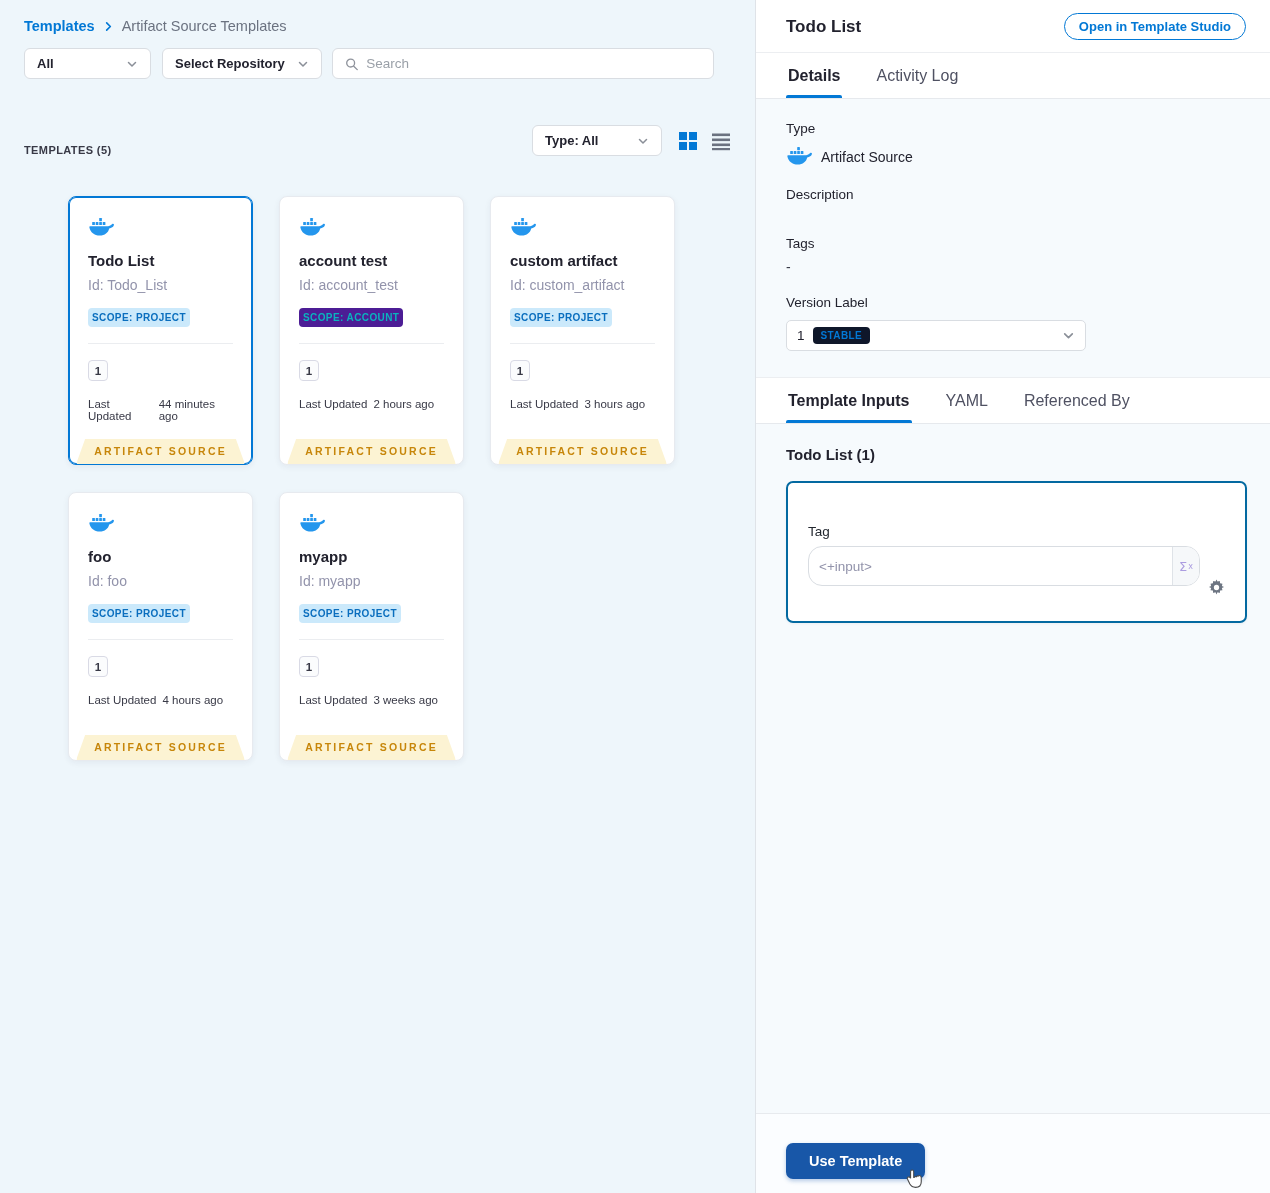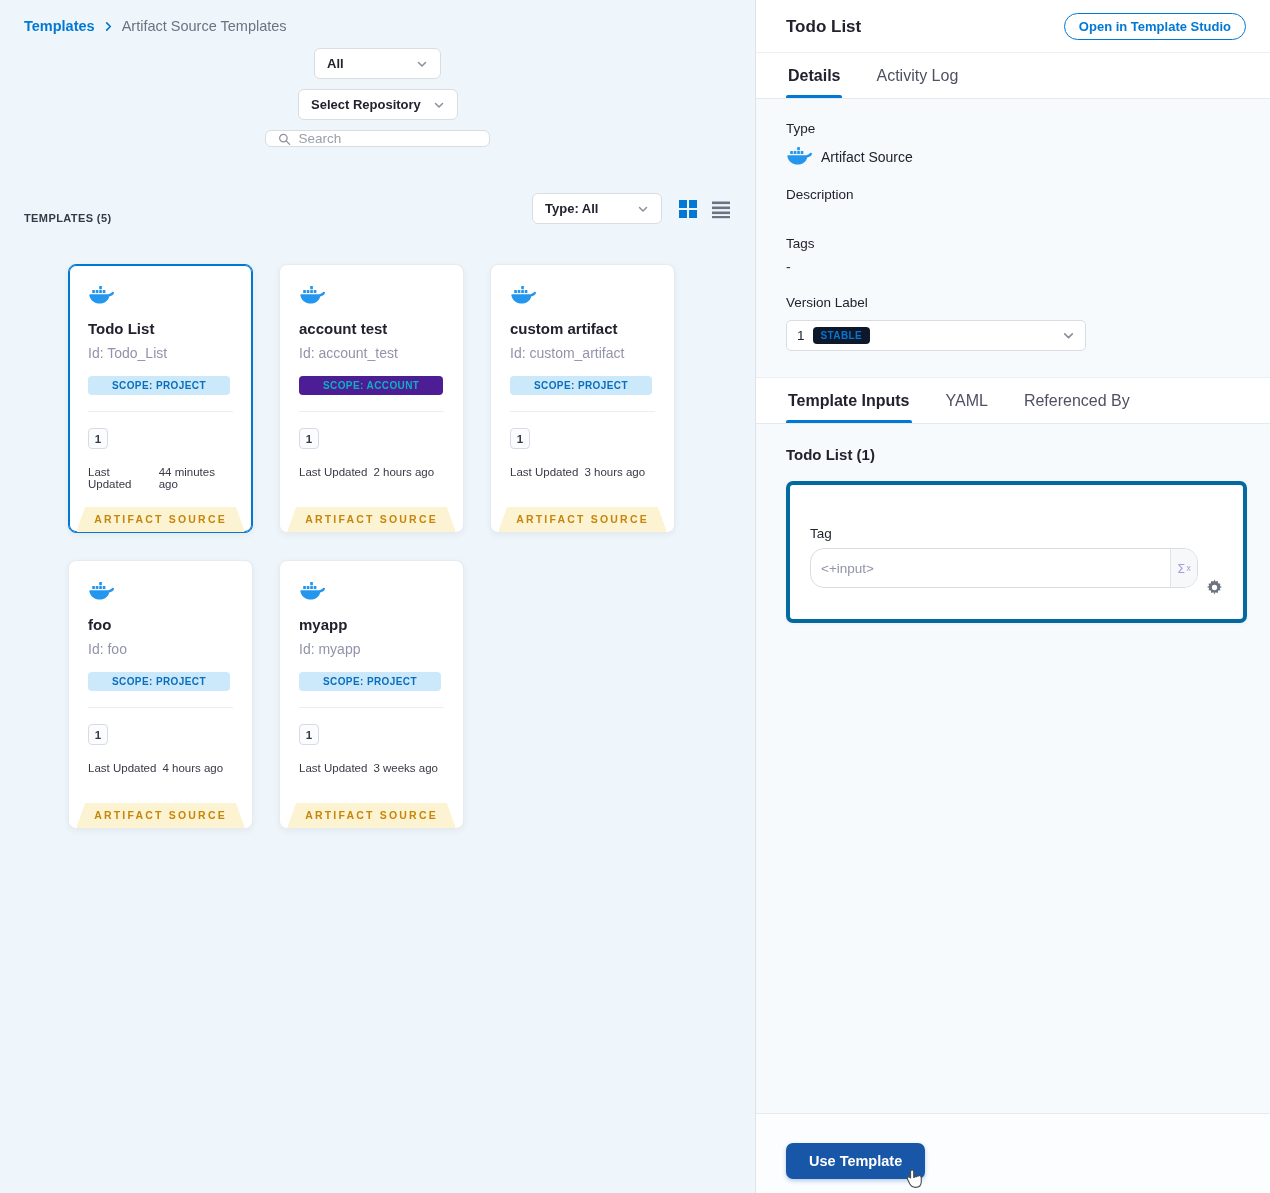--- a/index.html
+++ b/index.html
@@ -7,21 +7,21 @@
   body { font-family:"Liberation Sans","DejaVu Sans",sans-serif; color:#1c1c28; }
   #page { position:relative; width:1270px; height:1193px; display:flex; overflow:hidden; background:#eef6fb; }
 
   
   .left-panel { width:755px; height:100%; background:#eef6fb; padding:18px 24px; }
   .breadcrumb { display:flex; align-items:center; gap:8px; font-size:14.5px; }
   .breadcrumb .crumb-link { color:#0278d5; font-weight:600; cursor:pointer; }
   .breadcrumb .crumb-sep { display:flex; align-items:center; }
   .breadcrumb .crumb-current { color:#6b7280; font-weight:500; }
 
-  .filter-row { display:flex; align-items:center; gap:10px; margin-top:14px;flex-direction:column; }
+  .filter-row { display:flex; align-items:center; gap:10px; margin-top:14px; }
   .dropdown { display:flex; align-items:center; justify-content:space-between; background:#fff;
     border:1px solid #d9dde2; border-radius:6px; height:31px; padding:0 12px; font-size:13px;
     font-weight:700; color:#22222e; cursor:pointer; }
   .dd-all { width:127px; }
   .dd-repo { width:160px; margin-left:1px; }
   .search-box { flex:1; max-width:382px; display:flex; align-items:center; gap:8px; background:#fff;
     border:1px solid #d9dde2; border-radius:6px; height:31px; padding:0 12px;justify-content:flex-end; }
   .search-box input { border:none; outline:none; font-size:13.5px; color:#22222e; width:100%;
     font-family:"Liberation Sans","DejaVu Sans",sans-serif; background:transparent; }
   .search-box input::placeholder { color:#9aa0a8; }
@@ -34,21 +34,21 @@
   .grid-icon, .listview-icon { width:20px; height:20px; cursor:pointer; display:block; }
 
   .cards-grid { margin:40px 0 0 44px; display:flex; flex-wrap:wrap; gap:27px 26px; width:640px; }
   .card { position:relative; width:185px; height:269px; background:#fff; border:1px solid #e7eaef;
     border-radius:8px; box-shadow:0 2px 6px rgba(40,41,61,.06); padding:20px 19px 0 19px; cursor:pointer; overflow:hidden; }
   .card.selected { border:1px solid #0278d5; box-shadow:0 0 0 1px #0278d5 inset, 0 2px 6px rgba(40,41,61,.06); }
   .card .docker { display:block; margin-bottom:14px; }
   .card-title { font-size:15px; font-weight:700; color:#22222e; margin-bottom:8px; }
   .card-id { font-size:14px; color:#9293ab; margin-bottom:14px; }
   .scope-badge { display:inline-block; font-size:10px; font-weight:700; letter-spacing:.4px;
-    padding:4px 24px; border-radius:4px; }
+    padding:4px 4px; border-radius:4px; }
   .scope-project { background:#cbe9fb; color:#0a6ebe; }
   .scope-account { background:#4c1d95; color:#0ab3be; }
   .card-divider { border:none; border-top:1px solid #ebedf0; margin:16px 0 0 0; }
   .count-box { display:inline-flex; align-items:center; justify-content:center; min-width:20px; height:21px;
     border:1px solid #d9dae5; border-radius:4px; background:#fbfcfd; font-size:11.5px; font-weight:600;
     color:#383946; margin-top:16px; padding:0 5px; }
   .updated-row { margin-top:17px; font-size:11.5px; color:#383946; display:flex; gap:6px; }
   .ribbon { position:absolute; bottom:0; left:50%; transform:translateX(-50%); background:#fcf3d3;
     color:#c7860a; font-size:10.5px; font-weight:700; letter-spacing:2.2px; padding:6px 18px 7px;
     white-space:nowrap; clip-path:polygon(9px 0, calc(100% - 9px) 0, 100% 100%, 0 100%);
@@ -81,21 +81,21 @@
   .version-label { margin-bottom:10px; }
   .version-select { width:300px; height:31px; background:#fff; border:1px solid #d9dde2; border-radius:5px;
     display:flex; align-items:center; padding:0 10px; cursor:pointer; }
   .version-num { font-size:13.5px; color:#22222e; margin-right:8px; }
   .stable-badge { background:#0f172a; color:#0278d5; font-size:10px; font-weight:700; letter-spacing:.4px;
     border-radius:4px; padding:3px 8px; }
   .version-select .chev { margin-left:auto; }
 
   .inputs-section { flex:1; padding:22px 24px 0 30px; }
   .inputs-heading { font-size:15px; font-weight:700; color:#22222e; margin-bottom:18px; }
-  .inputs-card { width:461px; height:142px; background:#fff; border:4px solid #0369a1; border-radius:7px;
+  .inputs-card { width:461px; height:142px; background:#fff; border:2px solid #0369a1; border-radius:7px;
     box-shadow:0 1px 3px rgba(40,41,61,.05); padding:41px 20px 0; display:flex; gap:8px; }
   .tag-field { width:399px; }
   .tag-label { font-size:13.5px; color:#22272f; margin-bottom:7px; }
   .tag-input-wrap { display:flex; height:40px; border:1px solid #d9dde2; border-radius:14px;
     background:#fff; overflow:hidden; }
   .tag-input { flex:1; border:none; outline:none; padding:0 10px; font-size:13.5px; color:#9293ab;
     font-family:"Liberation Sans","DejaVu Sans",sans-serif; background:transparent; }
   .expr-btn { width:27px; display:flex; align-items:center; justify-content:center;
     border-left:1px solid #dfe3e8; background:#f6f8fa; color:#ab9ce0; font-size:13px; cursor:pointer;
     font-family:"DejaVu Sans",sans-serif; }

